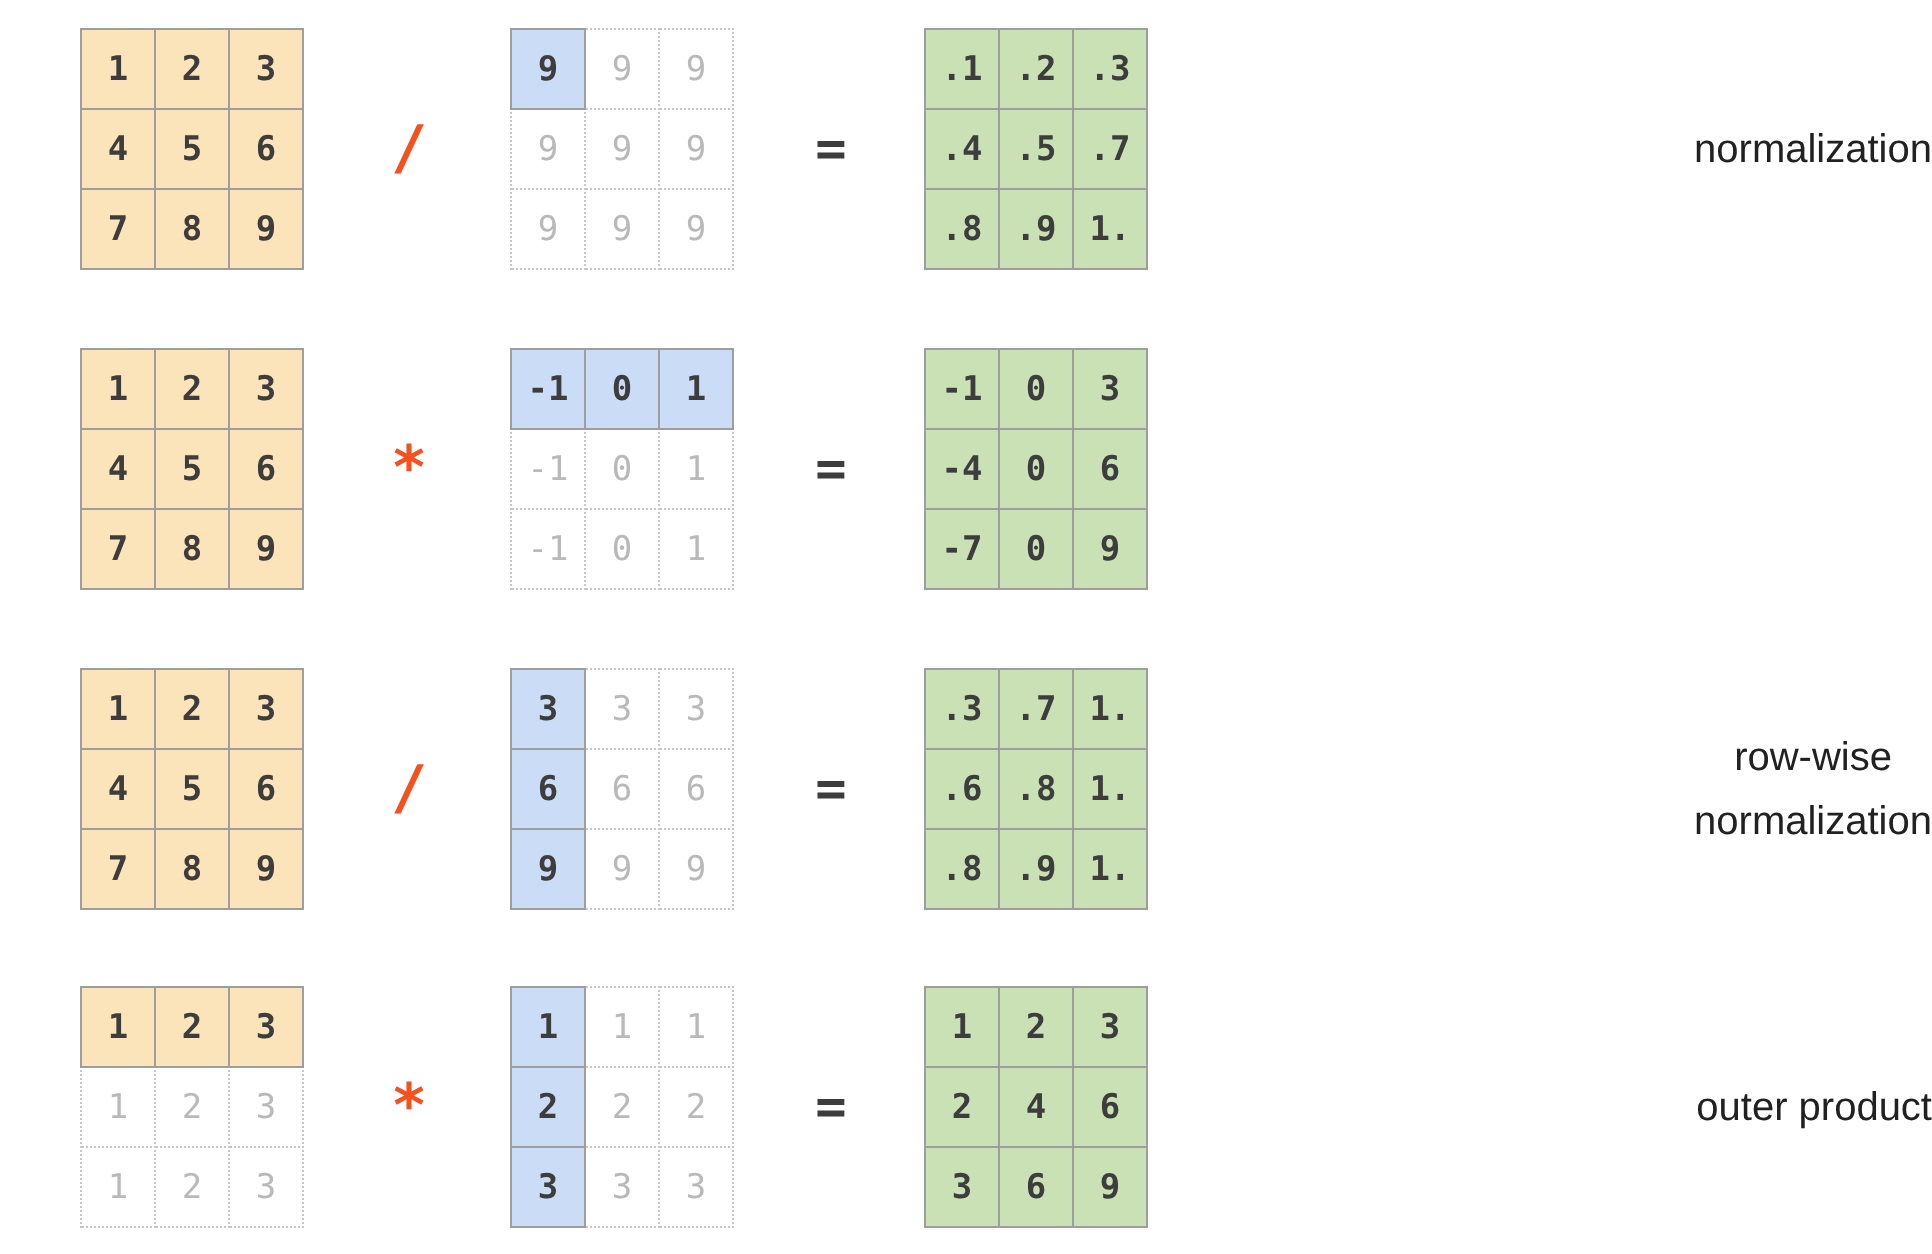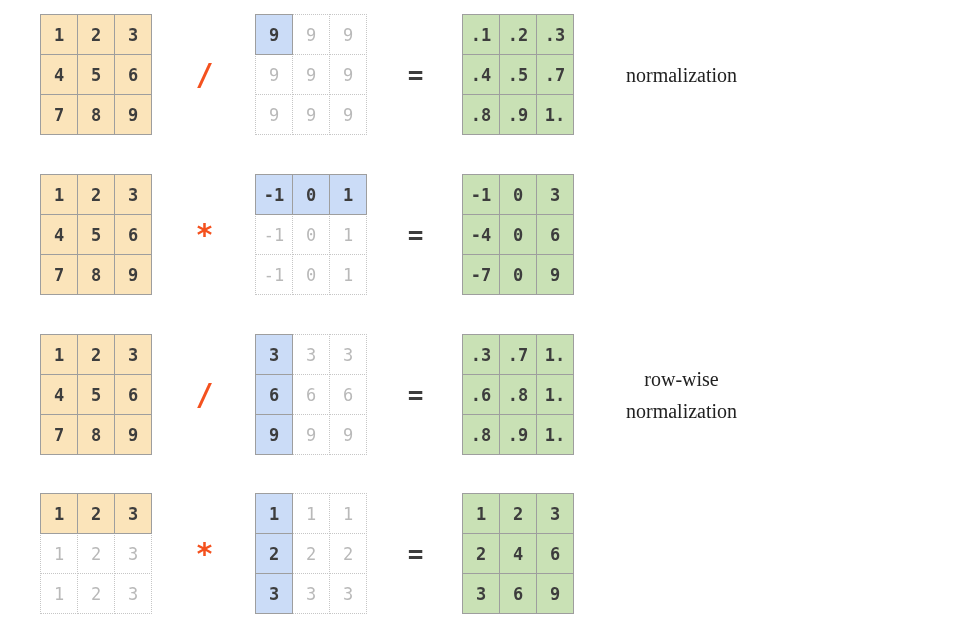--- a/index.html
+++ b/index.html
@@ -20,22 +20,22 @@
     width:101px;flex:0 0 auto;text-align:center;
     font-family:"DejaVu Sans Mono",monospace;font-weight:bold;
     font-size:30px;color:var(--accent-operator);line-height:1;
   }
   .eq{
     width:93px;flex:0 0 auto;text-align:center;
     font-family:"DejaVu Sans Mono",monospace;font-weight:bold;
     font-size:26px;color:var(--cell-text);line-height:1;
   }
   .label-wrap{
-    flex:1;display:flex;justify-content:flex-start;align-items:center;
-    padding-left:50px;box-sizing:border-box;font-family:Liberation Serif, serif;
+    flex:1;display:flex;justify-content:flex-end;align-items:center;
+    padding-left:50px;box-sizing:border-box;
   }
   .row-label{
     font-size:20px;color:var(--label-text);text-align:center;
     white-space:pre-line;line-height:1.6;
   }
 
   .mrow{display:flex;}
   .mrow + .mrow{margin-top:-1px;}
   .cell{
     width:38px;height:41px;box-sizing:border-box;
@@ -283,15 +283,18 @@
           <div class="cell solid theme-green">2</div>
           <div class="cell solid theme-green">4</div>
           <div class="cell solid theme-green">6</div>
         </div>
         <div class="mrow">
           <div class="cell solid theme-green">3</div>
           <div class="cell solid theme-green">6</div>
           <div class="cell solid theme-green">9</div>
         </div>
       </div>
+    <div class="label-wrap">
+      <div class="row-label">outer product</div>
+    </div>
   </div>
 
 </div>
 
 </body></html>

